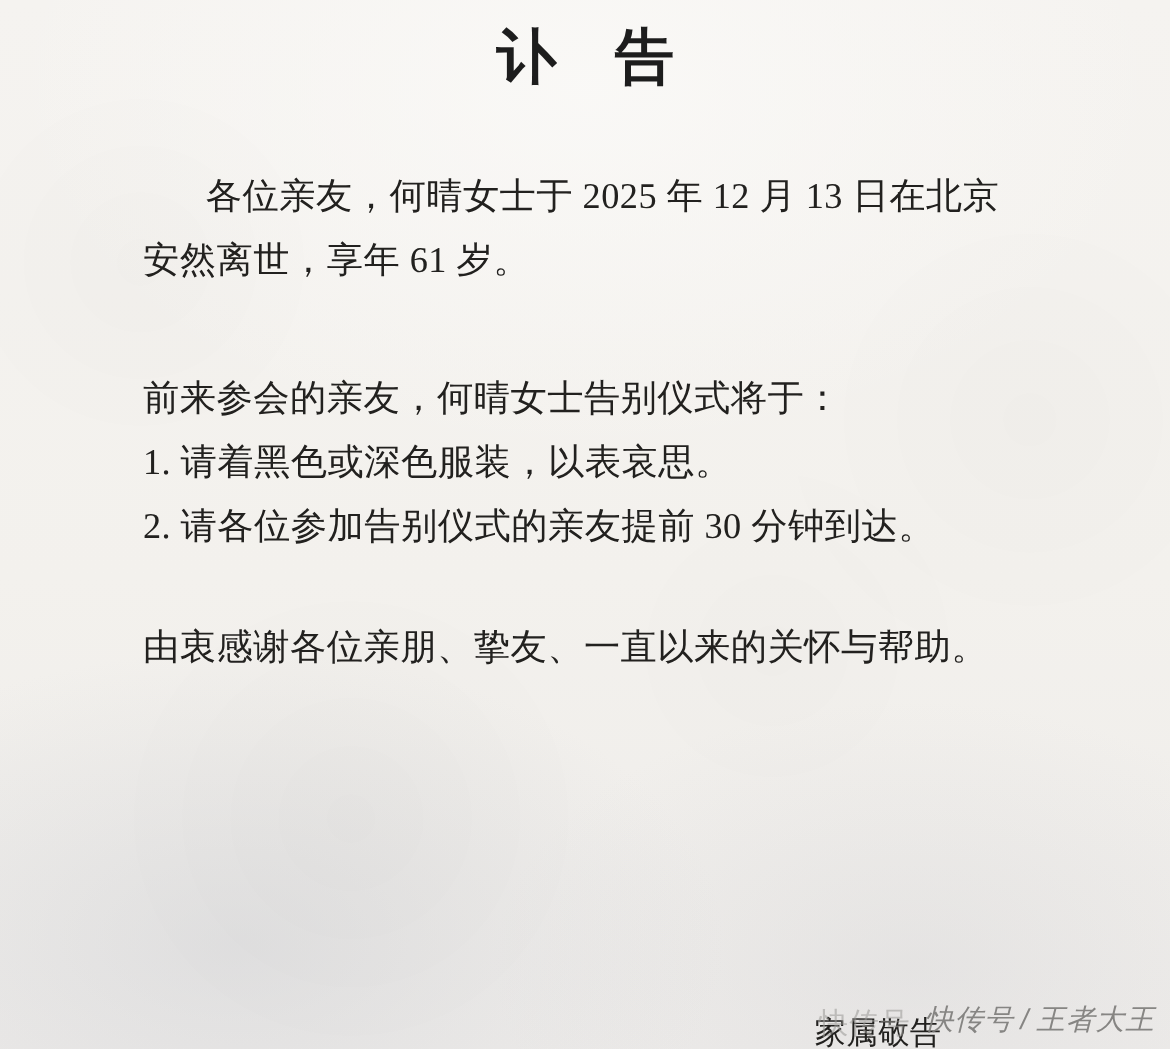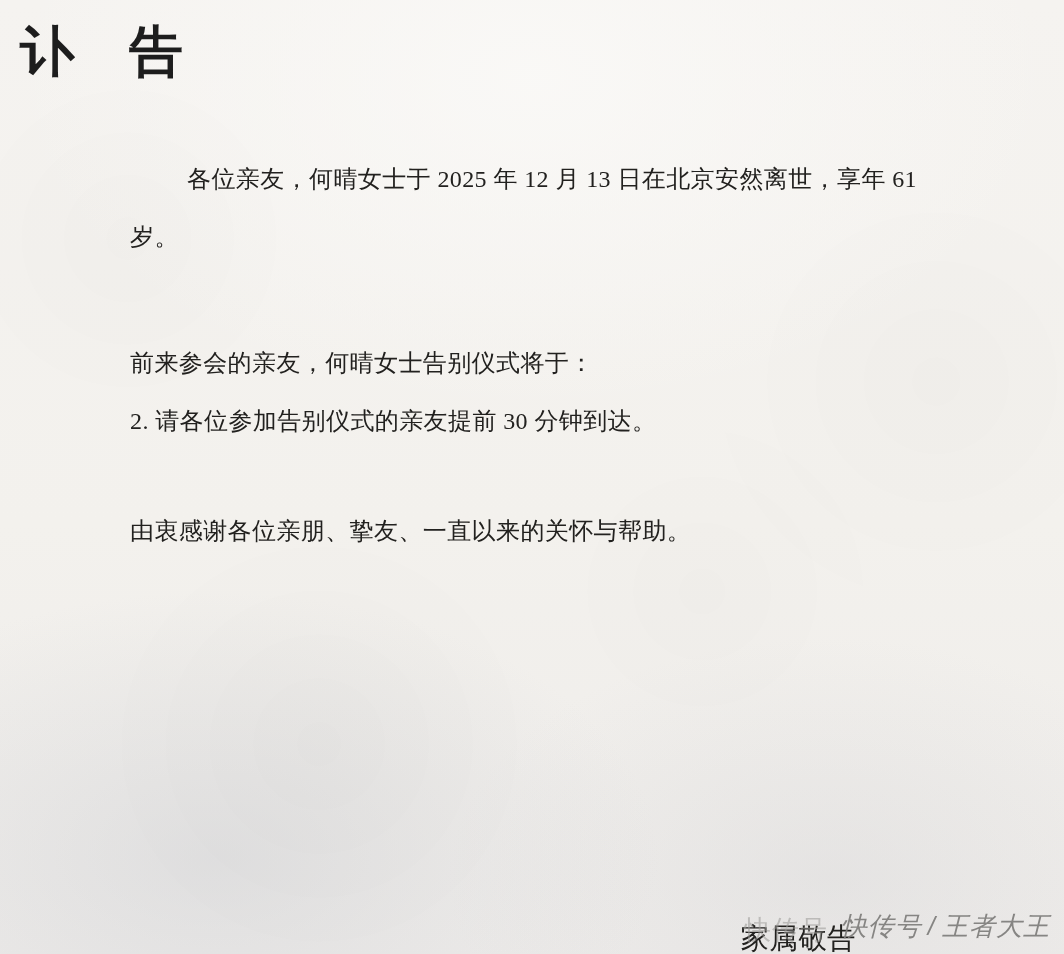--- a/index.html
+++ b/index.html
@@ -37,36 +37,36 @@
       radial-gradient(circle at 30% 78%, rgba(0,0,0,0.022) 0%, rgba(0,0,0,0) 25%),
       radial-gradient(circle at 66% 62%, rgba(0,0,0,0.015) 0%, rgba(0,0,0,0) 20%);
     opacity: 0.9;
   }
 
   .title {
     position: absolute;
     top: 16px;
     left: 0;
     width: 1064px;
-    text-align: left;
+    text-align: center;
     font-size: 54px;
     font-weight: 700;
     letter-spacing: 20px;
     color: #1d1d1d;
     text-indent: 20px;
-    font-family: Liberation Sans, sans-serif;
+    font-family: Liberation Serif, serif;
   }
 
   .body-text {
     position: absolute;
     left: 130px;
     top: 150px;
     width: 800px;
     color: #22211f;
-    font-size: 24px;
+    font-size: 33px;
     line-height: 58px;
     letter-spacing: 0.4px;
   }
 
   .para {
     margin: 0;
     text-indent: 57px;
   }
   .para.flush {
     text-indent: 0;
@@ -117,20 +117,21 @@
   <div class="grain"></div>
 
   <div class="title">讣 告</div>
 
   <div class="body-text">
     <p class="para">各位亲友，何晴女士于 2025 年 12 月 13 日在北京安然离世，享年 61 岁。</p>
 
     <div class="gap-lg"></div>
 
     <p class="para flush">前来参会的亲友，何晴女士告别仪式将于：</p>
+    <p class="para flush">1. 请着黑色或深色服装，以表哀思。</p>
     <p class="para flush">2. 请各位参加告别仪式的亲友提前 30 分钟到达。</p>
 
     <div class="gap-md"></div>
 
     <p class="para flush">由衷感谢各位亲朋、挚友、一直以来的关怀与帮助。</p>
   </div>
 
   <div class="sign">家属敬告</div>
 
   <div class="watermark-ghost">快传号</div>

